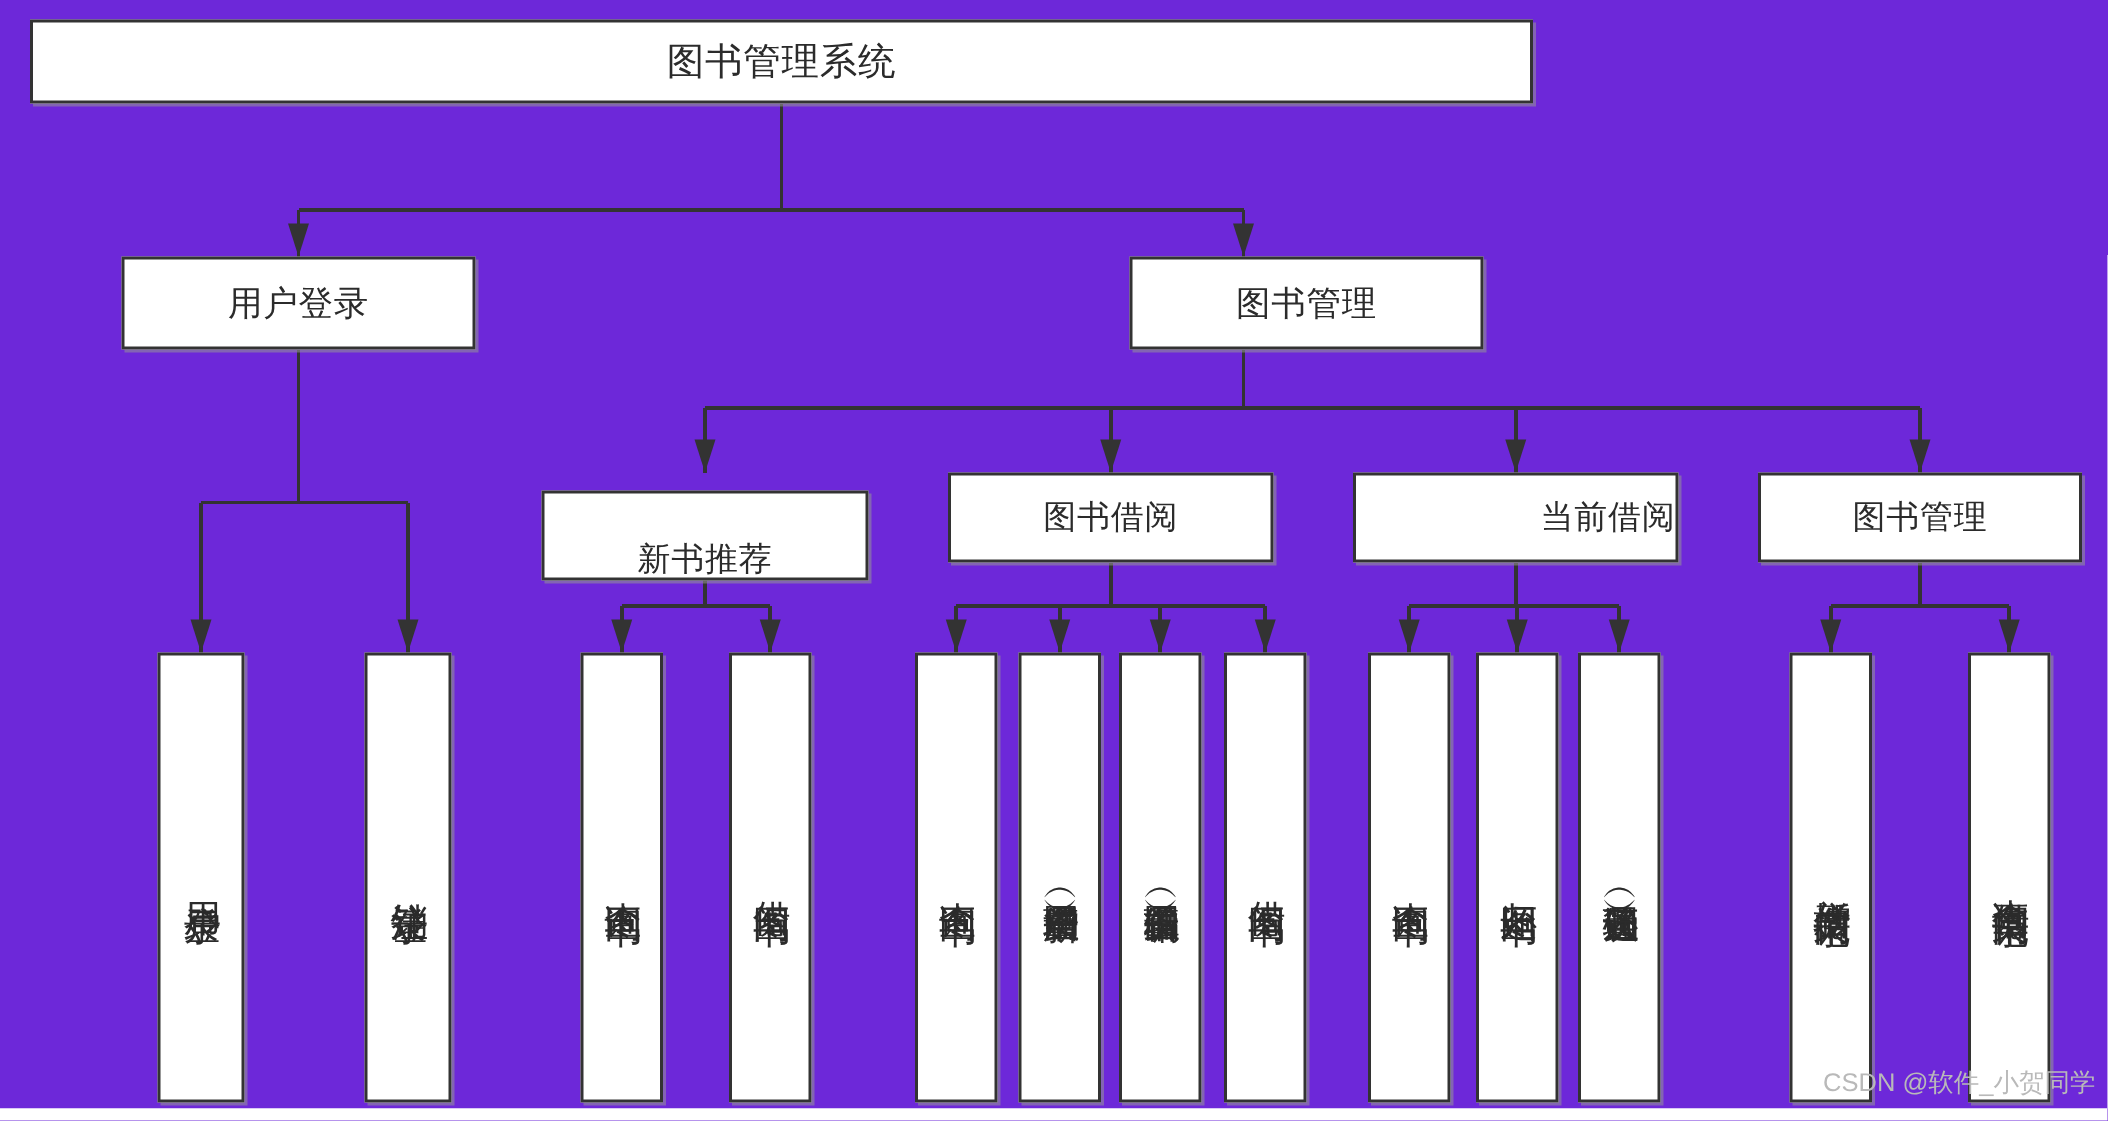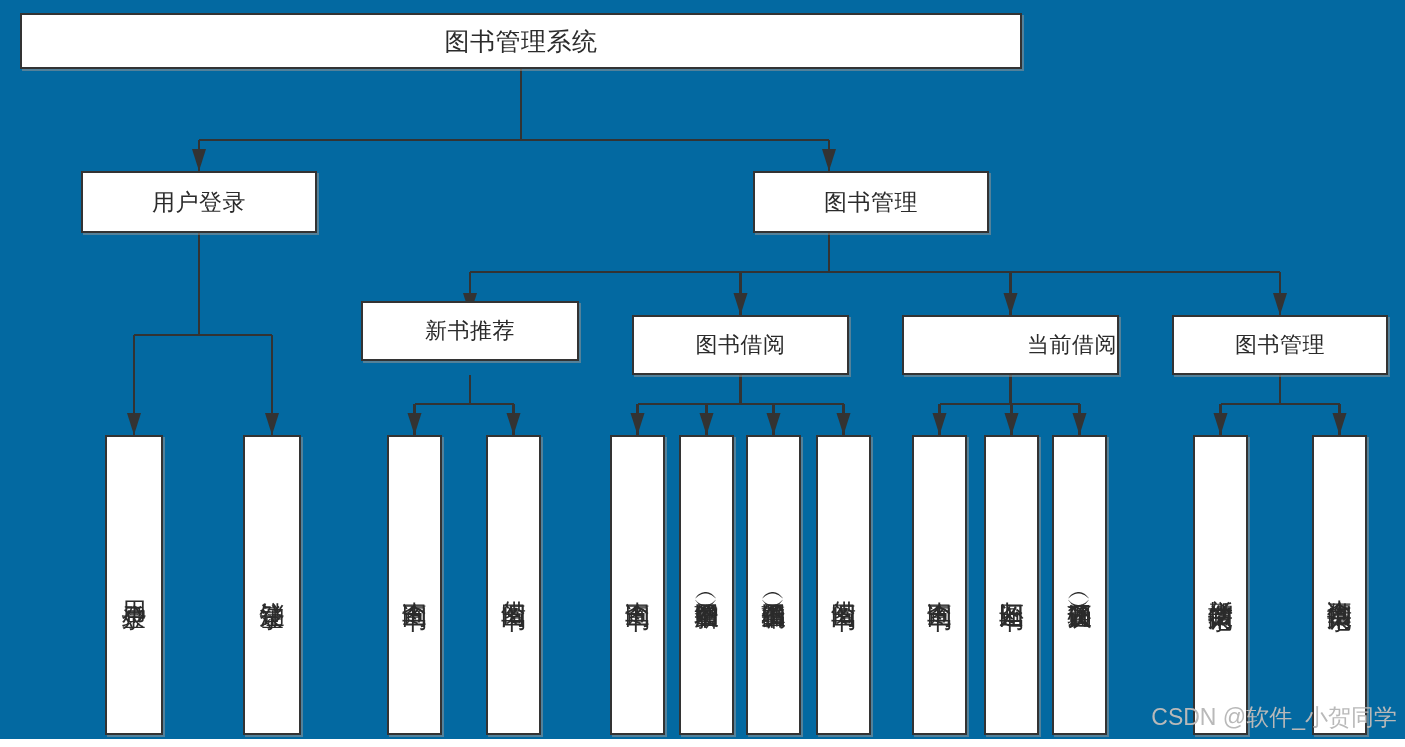--- a/index.html
+++ b/index.html
@@ -8,21 +8,21 @@
     padding: 0;
     background: #ffffff;
   }
   body {
     font-family: "Liberation Sans", "DejaVu Sans", sans-serif;
   }
   #diagram-root {
     position: relative;
     width: 1405px;
     height: 739px;
-    background: #0369a1;
+    background: #6d28d9;
     overflow: hidden;
   }
   #connector-layer {
     position: absolute;
     left: 0;
     top: 0;
     width: 1405px;
     height: 747px;
   }
   .node {
@@ -53,21 +53,21 @@
   }
   .node.root .node-label { font-size: 25px; }
   .node.tier1 .node-label { font-size: 23px; }
   .node.tier2 .node-label { font-size: 22px; }
   .node.leaf .node-label  { font-size: 25px; }
   .node.leaf.long .node-label { font-size: 24px; letter-spacing: 0px; }
   #watermark {
     position: absolute;
     right: 8px;
     bottom: 6px;
-    font-size: 23px;
+    font-size: 17px;
     color: #b9b9b9;
     white-space: nowrap;
     pointer-events: none;
   }
 </style>
 </head>
 <body>
 
 <div id="diagram-root">
 
@@ -129,21 +129,21 @@
   <div id="node-layer">
       <div class="node root horizontal" style="left: 20px; top: 13px; width: 1002px; height: 56px;">
         <span class="node-label">图书管理系统</span>
       </div>
       <div class="node tier1 horizontal" style="left: 81px; top: 171px; width: 236px; height: 62px;">
         <span class="node-label">用户登录</span>
       </div>
       <div class="node tier1 horizontal" style="left: 753px; top: 171px; width: 236px; height: 62px;">
         <span class="node-label">图书管理</span>
       </div>
-      <div class="node tier2 horizontal" style="left: 361px; top: 301px; width: 218px; height: 60px;">
+      <div class="node tier2 horizontal" style="left: 361px; top: 327px; width: 218px; height: 60px; align-items: flex-end;">
         <span class="node-label">新书推荐</span>
       </div>
       <div class="node tier2 horizontal" style="left: 632px; top: 315px; width: 217px; height: 60px;">
         <span class="node-label">图书借阅</span>
       </div>
       <div class="node tier2 horizontal" style="left: 902px; top: 315px; width: 217px; height: 60px; justify-content: flex-end;">
         <span class="node-label">当前借阅</span>
       </div>
       <div class="node tier2 horizontal" style="left: 1172px; top: 315px; width: 216px; height: 60px;">
         <span class="node-label">图书管理</span>

